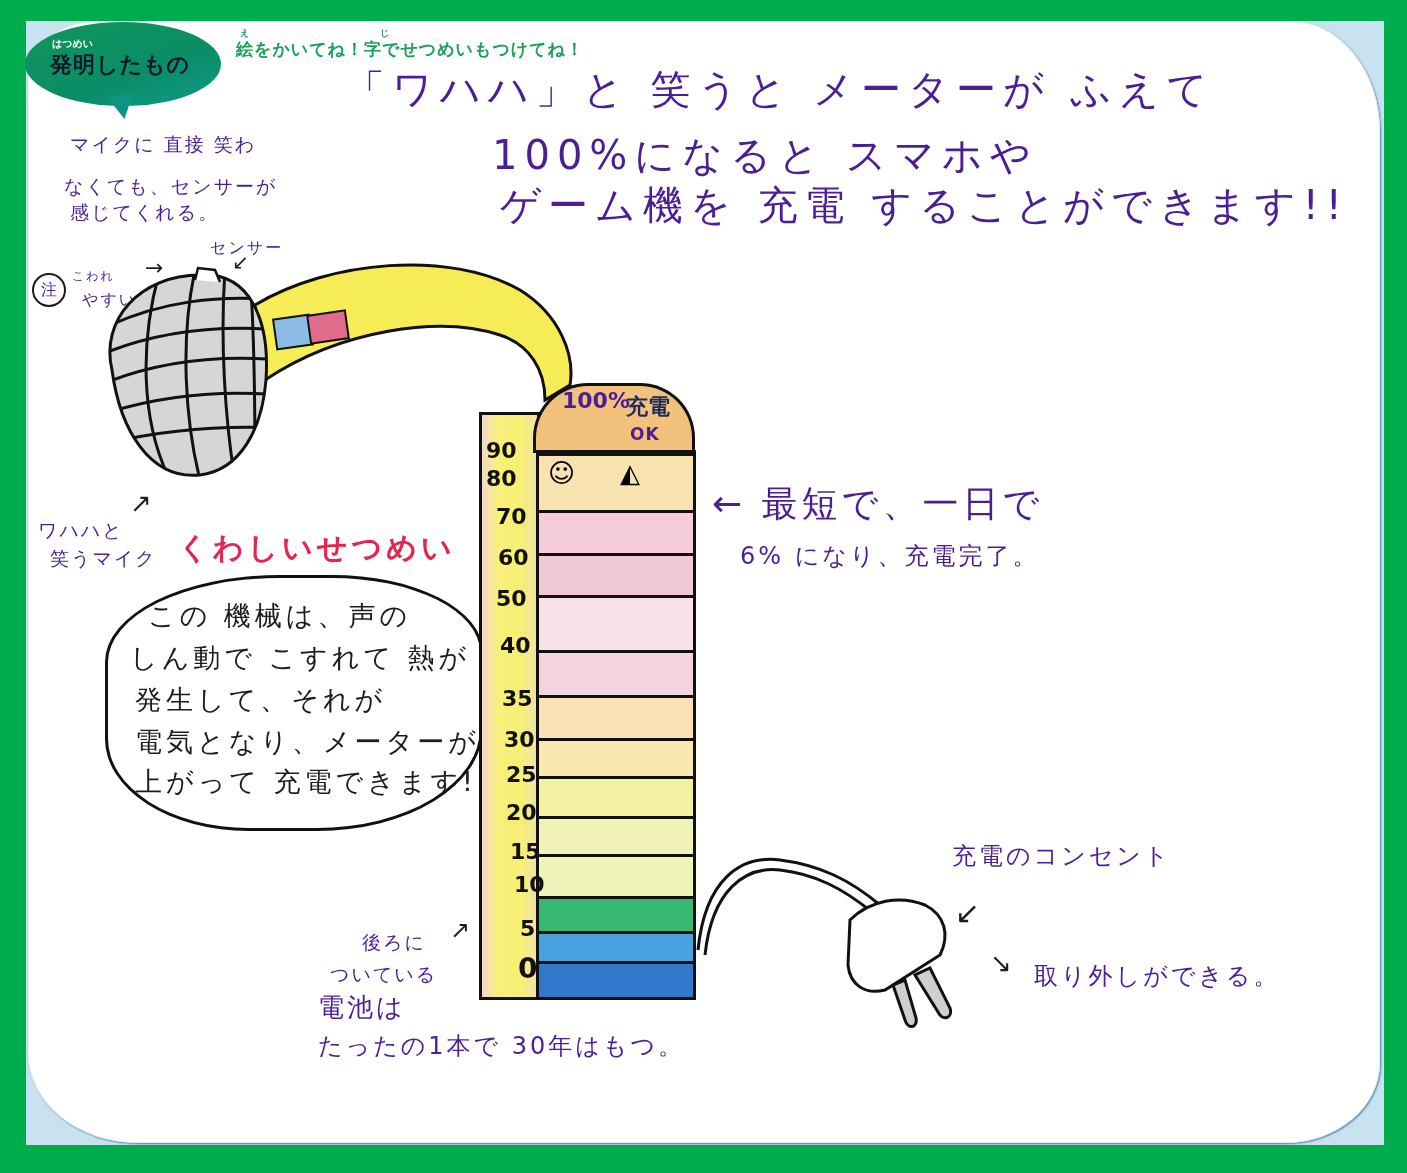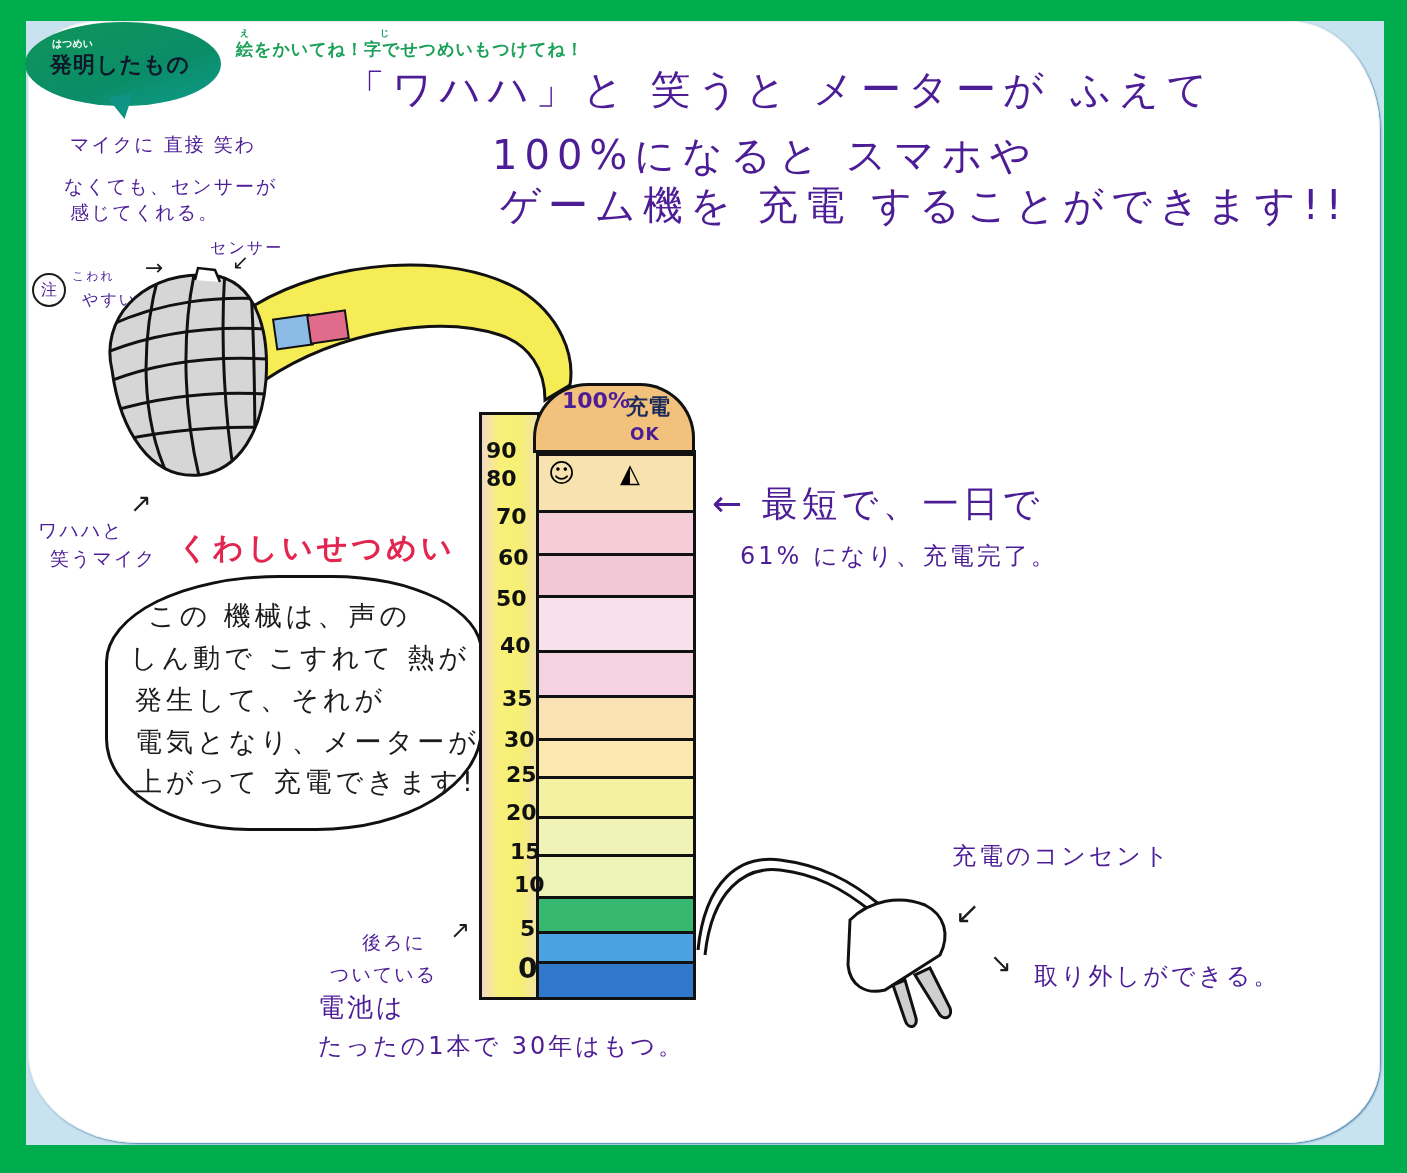--- a/index.html
+++ b/index.html
@@ -183,21 +183,21 @@
 <div class="tick" style="left:502px; top:686px;">35</div>
 <div class="tick" style="left:504px; top:727px;">30</div>
 <div class="tick" style="left:506px; top:762px;">25</div>
 <div class="tick" style="left:506px; top:800px;">20</div>
 <div class="tick" style="left:510px; top:839px;">15</div>
 <div class="tick" style="left:514px; top:872px;">10</div>
 <div class="tick" style="left:520px; top:916px;">5</div>
 <div class="tick" style="left:518px; top:952px; font-size:28px;">0</div>
 
 <div class="abs hand" style="left:712px; top:480px; font-size:36px; letter-spacing:4px;">← 最短で、一日で</div>
-<div class="abs hand note" style="left:740px; top:540px;">61% になり、充電完了。</div>
+<div class="abs hand note" style="left:740px; top:540px;">6% になり、充電完了。</div>
 
 <div class="abs hand small-note" style="left:362px; top:930px;">後ろに</div>
 <div class="abs arrow" style="left:450px; top:916px; font-size:24px;">↗</div>
 <div class="abs hand small-note" style="left:330px; top:962px;">ついている</div>
 <div class="abs hand" style="left:318px; top:990px; font-size:26px; letter-spacing:3px;">電池は</div>
 <div class="abs hand note" style="left:318px; top:1030px;">たったの1本で 30年はもつ。</div>
 
 <div class="abs hand note" style="left:952px; top:840px;">充電のコンセント</div>
 <div class="abs arrow" style="left:955px; top:895px; font-size:30px;">↙</div>
 <div class="abs arrow" style="left:990px; top:948px; font-size:26px;">↘</div>

